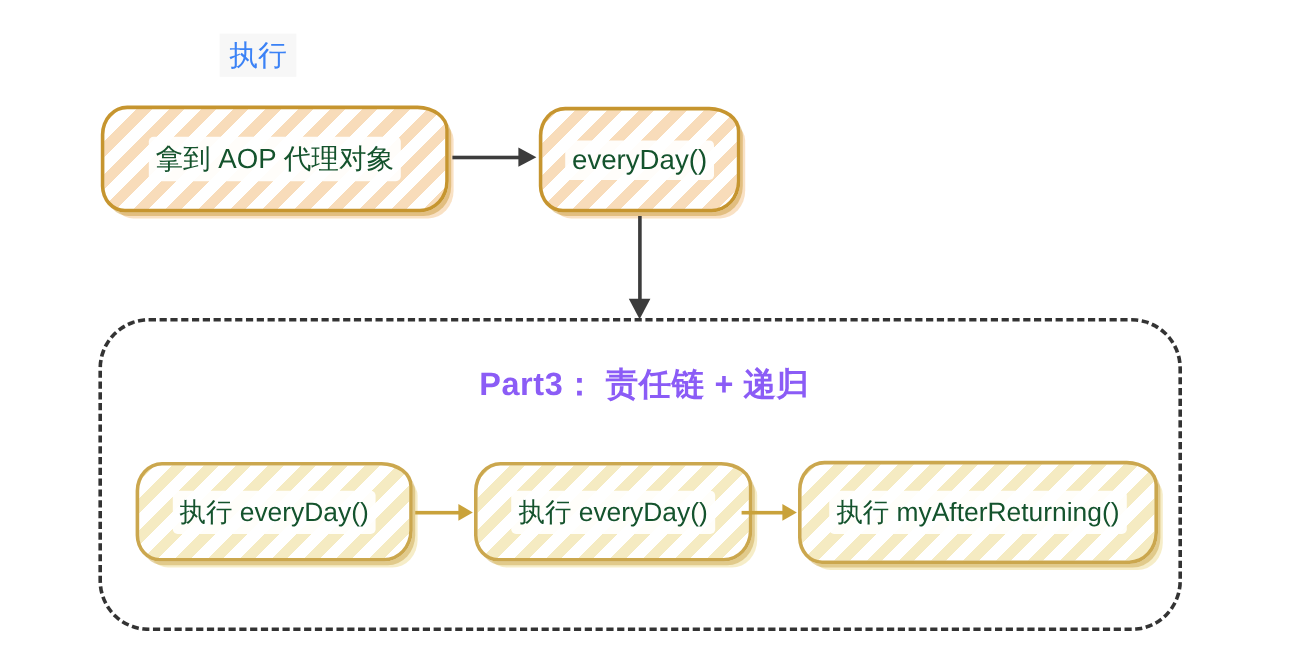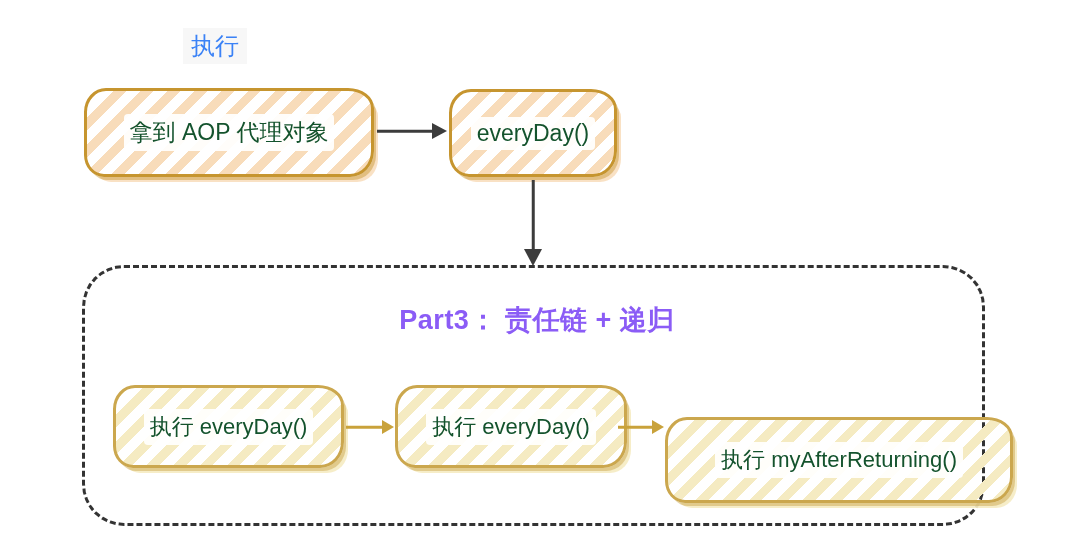--- a/index.html
+++ b/index.html
@@ -53,21 +53,21 @@
     white-space: nowrap;
   }
   .node-text.size-top { font-size: 23px; }
   .node-text.size-bottom { font-size: 22px; }
 
   
   #box-get-proxy   { left: 84px;  top: 88px;  width: 290px; height: 89px; }
   #box-everyday    { left: 449px; top: 89px;  width: 168px; height: 88px; }
   #box-mybefore    { left: 113px; top: 385px; width: 231px; height: 83px; }
   #box-everyday2   { left: 395px; top: 385px; width: 232px; height: 83px; }
-  #box-myafter     { left: 665px; top: 384px; width: 348px; height: 86px; margin-top: 33px; }
+  #box-myafter     { left: 665px; top: 384px; width: 300px; height: 86px; }
 
   
   .exec-label {
     position: absolute;
     left: 183px;
     top: 28px;
     font-size: 24px;
     color: #3b82f6;
     background: rgba(246,246,246,0.9);
     padding: 2px 8px;

